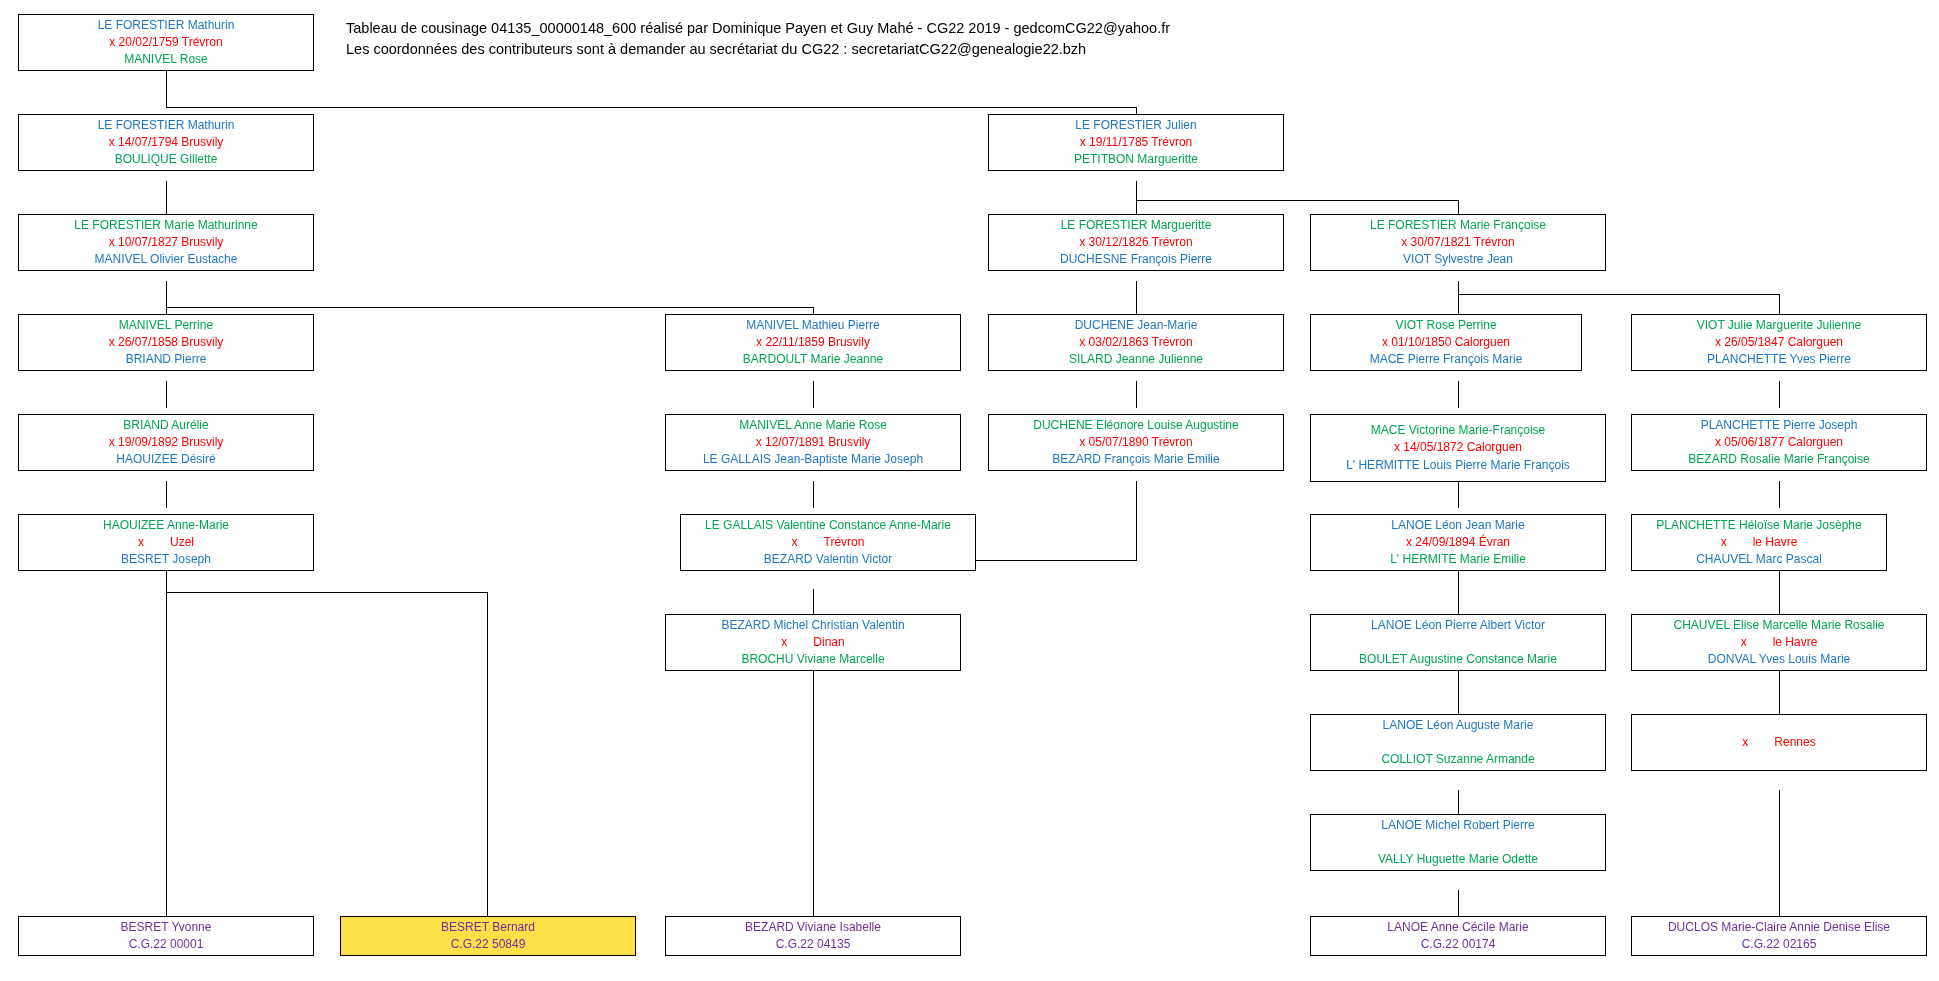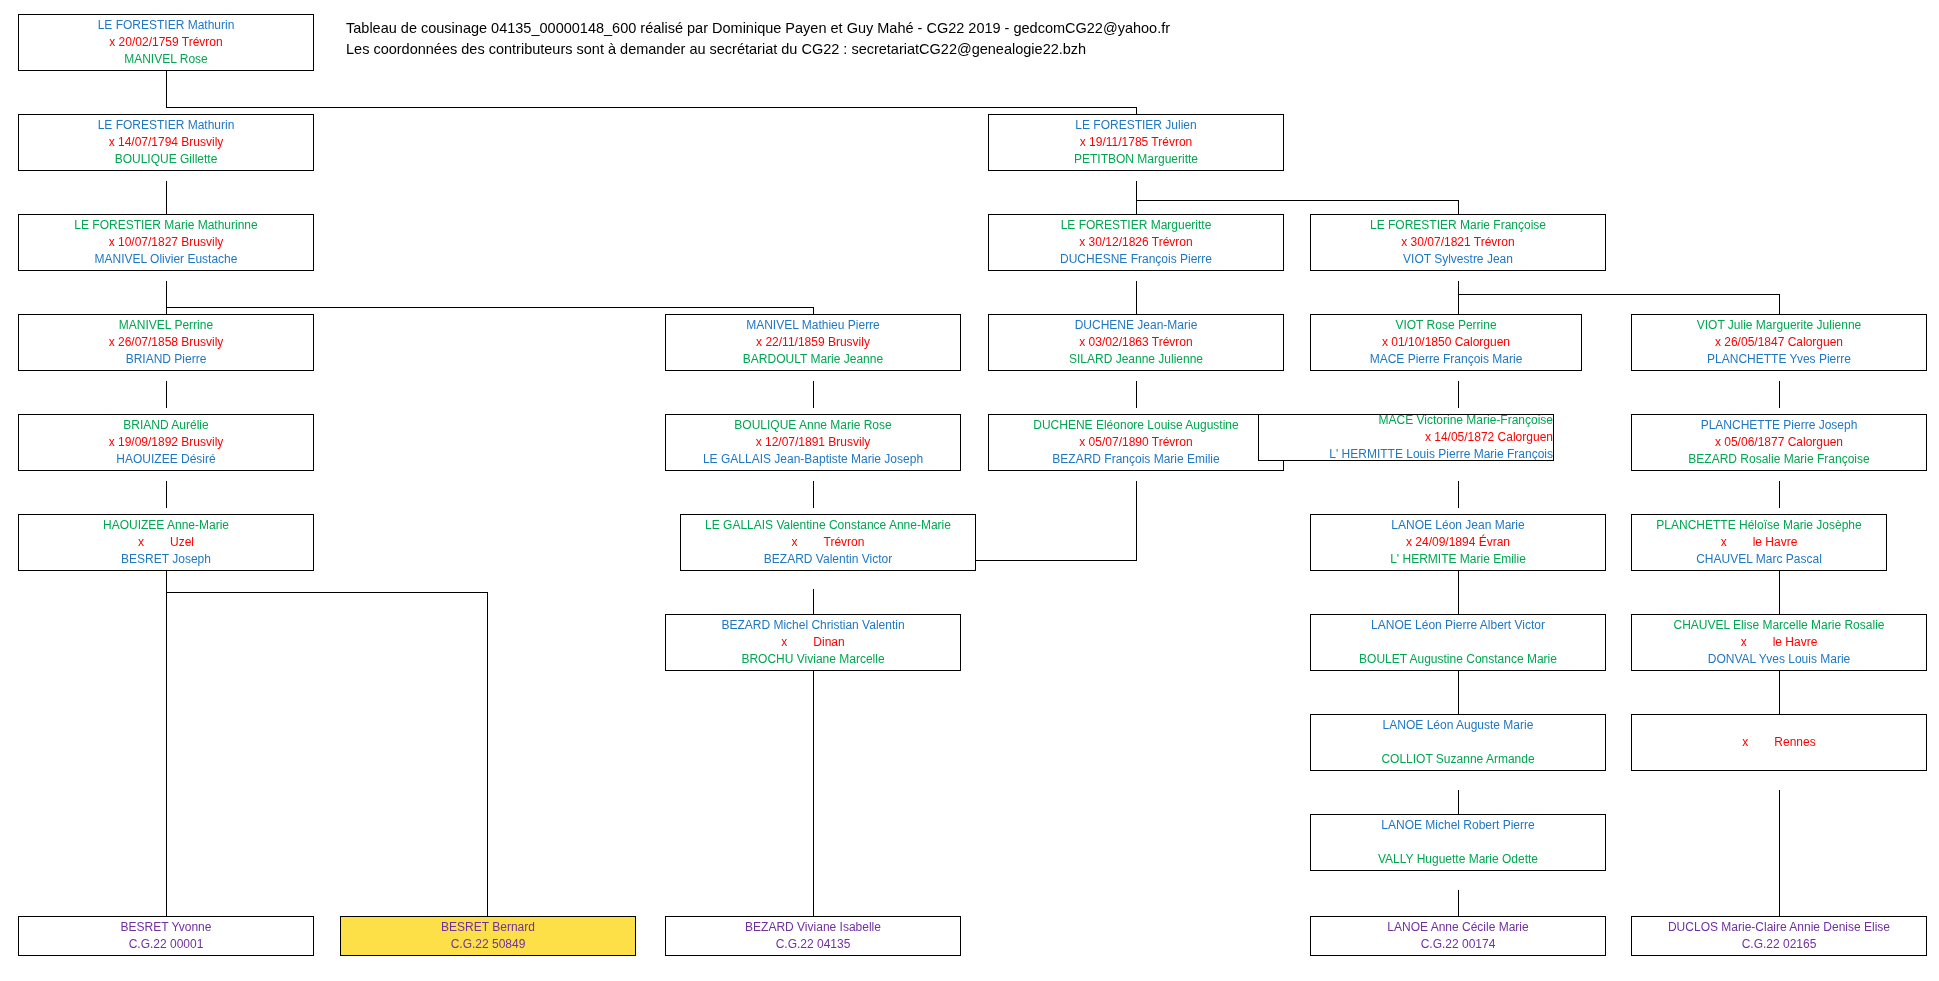--- a/index.html
+++ b/index.html
@@ -191,32 +191,32 @@
     <span class="ln male">PLANCHETTE Yves Pierre</span>
   </div>
 
   <div class="node" style="left:18px; top:414px; width:296px; height:57px;">
     <span class="ln female">BRIAND Aurélie</span>
     <span class="ln union">x 19/09/1892 Brusvily</span>
     <span class="ln male">HAOUIZEE Désiré</span>
   </div>
 
   <div class="node" style="left:665px; top:414px; width:296px; height:57px;">
-    <span class="ln female">BOULIQUE Anne Marie Rose</span>
+    <span class="ln female">MANIVEL Anne Marie Rose</span>
     <span class="ln union">x 12/07/1891 Brusvily</span>
     <span class="ln male">LE GALLAIS Jean-Baptiste Marie Joseph</span>
   </div>
 
   <div class="node" style="left:988px; top:414px; width:296px; height:57px;">
     <span class="ln female">DUCHENE Eléonore Louise Augustine</span>
     <span class="ln union">x 05/07/1890 Trévron</span>
     <span class="ln male">BEZARD François Marie Emilie</span>
   </div>
 
-  <div class="node" style="left:1258px; top:414px; width:296px; height:47px;text-align:right;">
+  <div class="node" style="left:1310px; top:414px; width:296px; height:68px;">
     <span class="ln female">MACE Victorine Marie-Françoise</span>
     <span class="ln union">x 14/05/1872 Calorguen</span>
     <span class="ln male">L' HERMITTE Louis Pierre Marie François</span>
   </div>
 
   <div class="node" style="left:1631px; top:414px; width:296px; height:57px;">
     <span class="ln male">PLANCHETTE Pierre Joseph</span>
     <span class="ln union">x 05/06/1877 Calorguen</span>
     <span class="ln female">BEZARD Rosalie Marie Françoise</span>
   </div>

